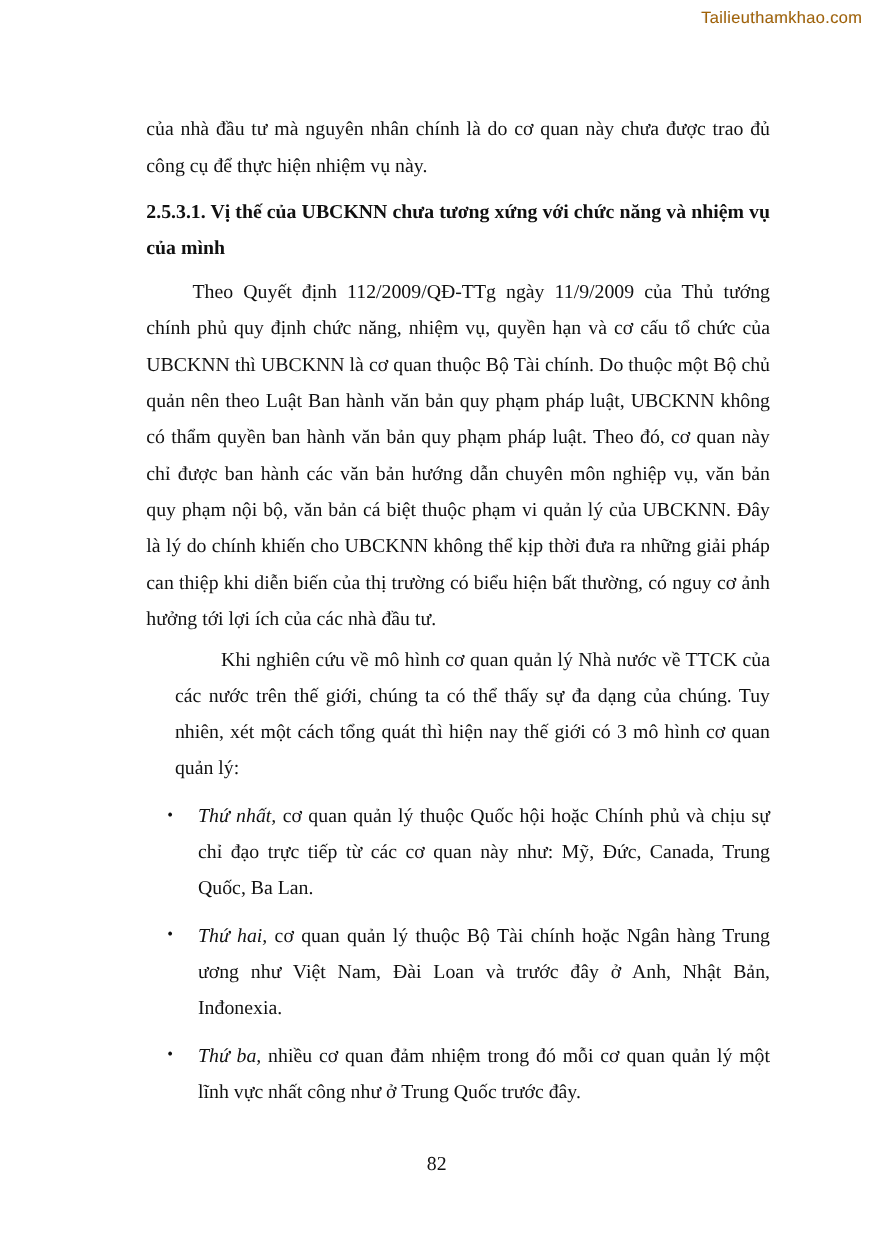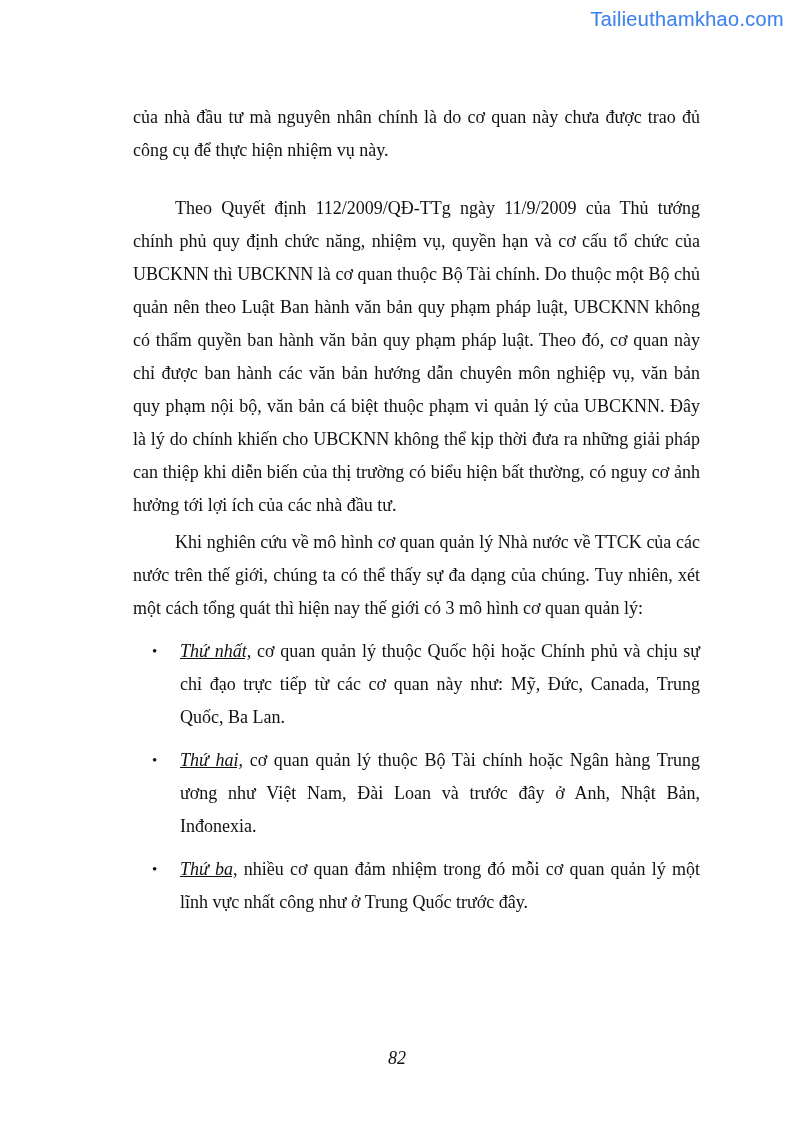--- a/index.html
+++ b/index.html
@@ -10,76 +10,76 @@
     background: #ffffff;
     font-family: "Liberation Serif", "DejaVu Serif", serif;
     color: #111111;
     overflow: hidden;
   }
   .watermark {
     position: absolute;
     top: 8px;
     right: 10px;
     font-family: "Liberation Sans", sans-serif;
-    font-size: 20px;
-    color: #3b82f6;
+    font-size: 15px;
+    color: #a16207;
     text-shadow: 1px 1px 0 #ffffff, -0.5px -0.5px 0 #d9d9d9;
     letter-spacing: 0.3px;
   }
   .content {
     position: absolute;
     left: 133px;
     top: 101px;
     width: 567px;
     font-size: 18px;
     line-height: 33px;
     text-align: justify;
   }
   .para { margin: 0 0 9px 0; }
   .para.indent { text-indent: 42px; }
-  .para.intro { margin-bottom: 25px; }
+  .para.intro { margin-bottom: 9px; }
   .heading {
     font-weight: bold;
     margin: 0 0 7px 0;
     text-align: justify;
   }
   .para.body-1 { margin-bottom: 4px; font-family: Liberation Serif, serif; }
-  .para.body-2 { margin-bottom: 10px; }
+  .para.body-2 { margin-bottom: 10px; margin-left: 26px; }
   .bullet-item {
     position: relative;
     padding-left: 47px;
     margin: 0 0 10px 0;
   }
   .bullet-dot {
     position: absolute;
     left: 19px;
     top: 0;
     font-size: 15px;
   }
-  .bullet-lead { font-style: italic; text-decoration: underline; }
+  .bullet-lead { font-style: italic; }
   .page-number {
     position: absolute;
     left: 0;
     top: 1047px;
     width: 794px;
     text-align: center;
     font-size: 18px;
     line-height: 22px;
-    font-style: italic;
   }
 </style>
 </head>
 <body>
 
 <div class="watermark">Tailieuthamkhao.com</div>
 
 <div class="content">
 
   <div class="para intro">của nhà đầu tư mà nguyên nhân chính là do cơ quan này chưa được trao đủ công cụ để thực hiện nhiệm vụ này.</div>
 
+  <div class="heading">2.5.3.1. Vị thế của UBCKNN chưa tương xứng với chức năng và nhiệm vụ của mình</div>
 
   <div class="para indent body-1">Theo Quyết định 112/2009/QĐ-TTg ngày 11/9/2009 của Thủ tướng chính phủ quy định chức năng, nhiệm vụ, quyền hạn và cơ cấu tổ chức của UBCKNN thì UBCKNN là cơ quan thuộc Bộ Tài chính. Do thuộc một Bộ chủ quản nên theo Luật Ban hành văn bản quy phạm pháp luật, UBCKNN không có thẩm quyền ban hành văn bản quy phạm pháp luật. Theo đó, cơ quan này chỉ được ban hành các văn bản hướng dẫn chuyên môn nghiệp vụ, văn bản quy phạm nội bộ, văn bản cá biệt thuộc phạm vi quản lý của UBCKNN. Đây là lý do chính khiến cho UBCKNN không thể kịp thời đưa ra những giải pháp can thiệp khi diễn biến của thị trường có biểu hiện bất thường, có nguy cơ ảnh hưởng tới lợi ích của các nhà đầu tư.</div>
 
   <div class="para indent body-2">Khi nghiên cứu về mô hình cơ quan quản lý Nhà nước về TTCK của các nước trên thế giới, chúng ta có thể thấy sự đa dạng của chúng. Tuy nhiên, xét một cách tổng quát thì hiện nay thế giới có 3 mô hình cơ quan quản lý:</div>
 
   <div class="bullet-item">
     <span class="bullet-dot">•</span>
     <span class="bullet-lead">Thứ nhất,</span><span> cơ quan quản lý thuộc Quốc hội hoặc Chính phủ và chịu sự chỉ đạo trực tiếp từ các cơ quan này như: Mỹ, Đức, Canada, Trung Quốc, Ba Lan.</span>
   </div>
 

